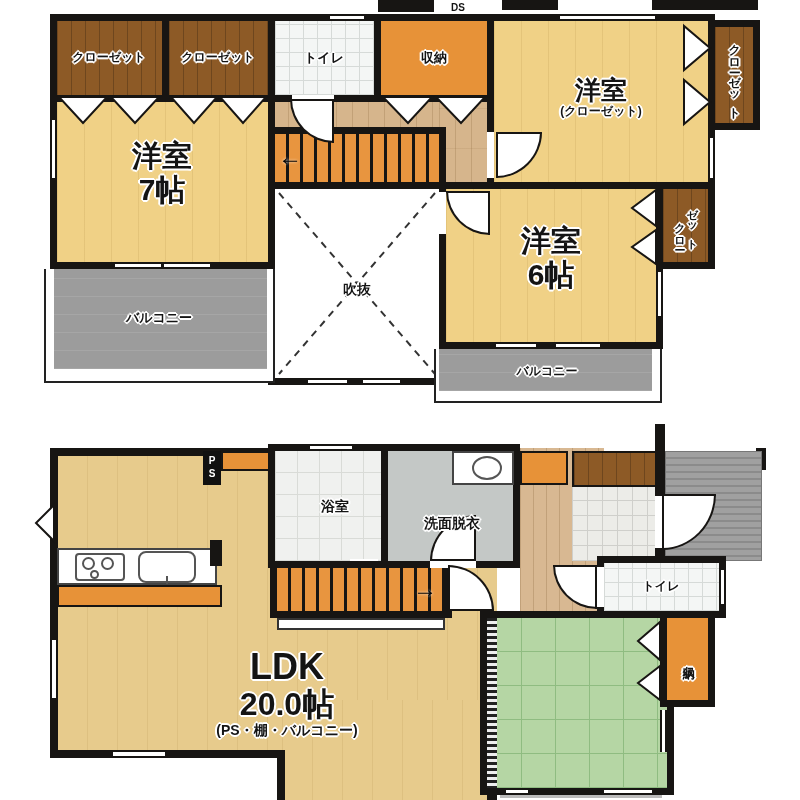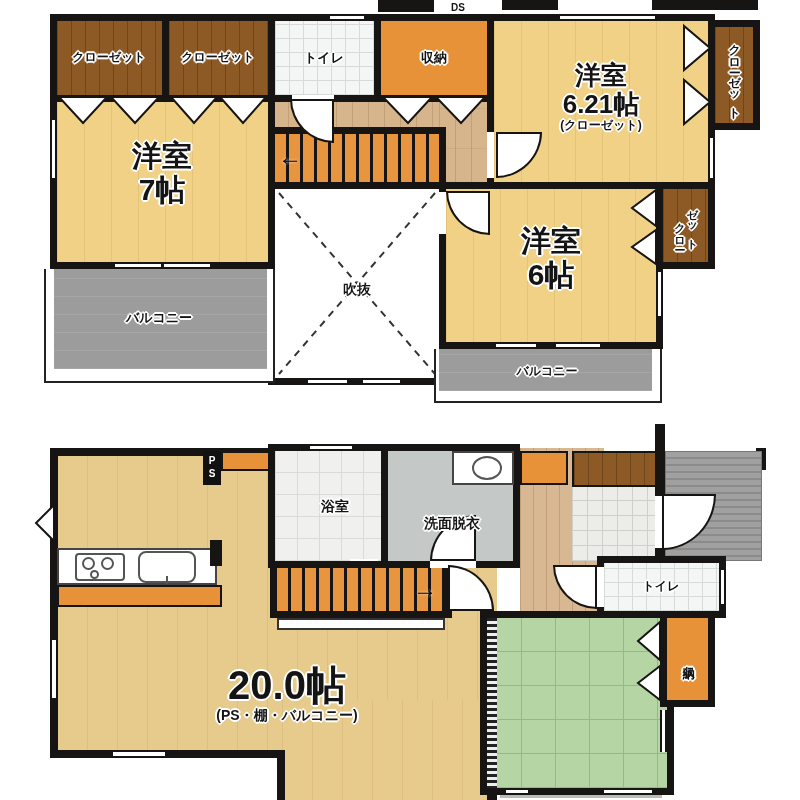--- a/index.html
+++ b/index.html
@@ -64,21 +64,21 @@
   .win.h{border-top:2px solid var(--wall);border-bottom:2px solid var(--wall);box-sizing:border-box;}
   .win.v{border-left:2px solid var(--wall);border-right:2px solid var(--wall);box-sizing:border-box;}
   .gap{position:absolute;background:#fff;}
   .arc{position:absolute;background:#fff;border:2px solid var(--wall);box-sizing:border-box;}
   .lbl{position:absolute;transform:translate(-50%,-50%);text-align:center;line-height:1.12;
        white-space:nowrap;color:#141414;
        text-shadow:-2px 0 #fff,2px 0 #fff,0 -2px #fff,0 2px #fff,-1px -1px #fff,1px 1px #fff,1px -1px #fff,-1px 1px #fff;}
   .vert{writing-mode:vertical-rl;text-orientation:upright;letter-spacing:2px;}
   .s10{font-size:10px;} .s11{font-size:11px;} .s12{font-size:12px;} .s13{font-size:13px;}
   .s14{font-size:14px;} .s26{font-size:26px;} .s28{font-size:28px;} .s30{font-size:30px;}
-  .s32{font-size:40px;} .s36{font-size:36px;}
+  .s32{font-size:32px;} .s36{font-size:36px;}
   .arrow{position:absolute;font-size:24px;color:#000;text-shadow:0 0 3px #fff;}
   svg{position:absolute;overflow:visible;}
 </style>
 </head>
 <body>
 
 <div id="plan">
 
   <div class="wall" style="left:378px;top:0;width:56px;height:12px;"></div>
   <div class="lbl s10" style="left:458px;top:8px;">DS</div>
@@ -157,21 +157,20 @@
   <div class="lbl s12" style="left:109px;top:58px;">クローゼット</div>
   <div class="lbl s12" style="left:218px;top:58px;">クローゼット</div>
   <div class="lbl s13" style="left:324px;top:58px;">トイレ</div>
   <div class="lbl s13" style="left:434px;top:58px;">収納</div>
   <div class="lbl s30" style="left:162px;top:173px;">
     <div>洋室</div>
       <div>7帖</div>
   </div>
   <div class="lbl" style="left:601px;top:97px;">
     <div class="s26">洋室</div>
-    <div class="s26">6.21帖</div>
     <div class="s12">(クローゼット)</div>
   </div>
   <div class="lbl s12 vert" style="left:734px;top:75px;transform:translate(-50%,-50%);">クローゼット</div>
   <div class="lbl s30" style="left:551px;top:258px;">
     <div>洋室</div>
       <div>6帖</div>
   </div>
   <div class="lbl s11" style="left:686px;top:225px;">
     <span class="vert" style="display:inline-block;">クロー</span><span class="vert" style="display:inline-block;">ゼット</span>
   </div>
@@ -251,18 +250,19 @@
   <div class="win v" style="left:50px;top:640px;width:8px;height:58px;"></div>
   <div class="win h" style="left:113px;top:750px;width:52px;height:8px;"></div>
   <svg style="left:34px;top:503px;" width="22" height="40">
     <polygon points="20,2 2,20 20,38" fill="#fff" stroke="#171513" stroke-width="2"></polygon>
   </svg>
 
   <div class="lbl s14" style="left:335px;top:507px;">浴室</div>
   <div class="lbl s14" style="left:452px;top:524px;">洗面脱衣</div>
   <div class="lbl s12" style="left:661px;top:587px;">トイレ</div>
   <div class="lbl" style="left:287px;top:693px;">
+    <div class="s36">LDK</div>
     <div class="s32">20.0帖</div>
     <div class="s14">(PS・棚・バルコニー)</div>
   </div>
   <div class="lbl s12 vert" style="left:688px;top:658px;">収納</div>
 
 </div>
 
 </body></html>

